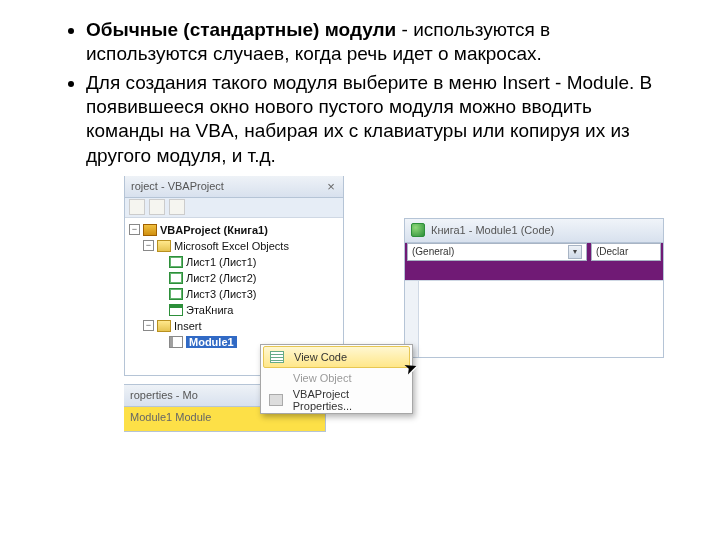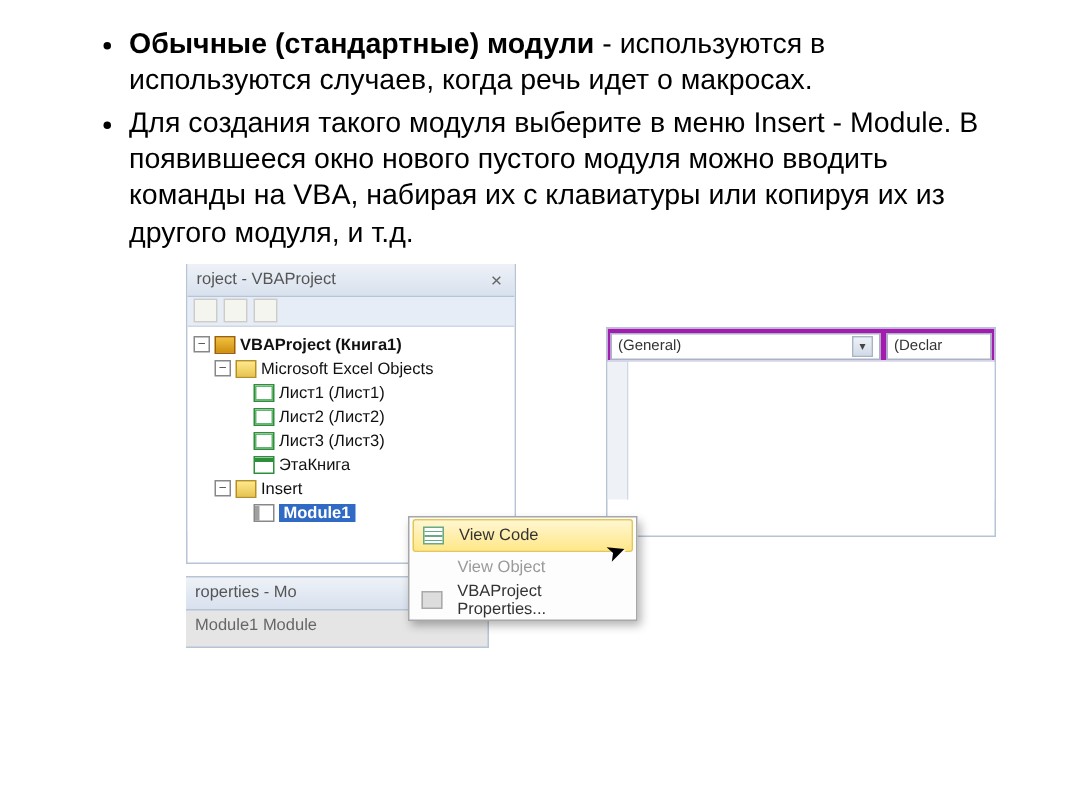--- a/index.html
+++ b/index.html
@@ -98,21 +98,21 @@
     padding: 0 3px;
     font-weight: bold;
   }
   
   .props-win {
     position: absolute;
     left: 0; top: 208px;
     width: 202px; height: 48px;
     border: 1px solid #b5c4d6;
     border-left: none;
-    background: #e5e5e5;
+    background: #fde047;
     overflow: hidden;
   }
   .props-title {
     height: 22px;
     background: linear-gradient(#eef2f7,#d8e1ee);
     border-bottom: 1px solid #b5c4d6;
     display: flex; align-items: center;
     padding-left: 6px; color:#555;
   }
   .props-body { padding: 4px 6px; color:#666; }
@@ -135,24 +135,24 @@
     gap: 6px;
   }
   .app-ic {
     width: 14px; height: 14px;
     display: inline-block;
     background: radial-gradient(circle at 30% 30%, #8fd97a, #2d8f3a);
     border: 1px solid #2d8f3a;
     border-radius: 2px;
   }
   .code-dd {
-    height: 22px;
-    display: flex; align-items: flex-end;
+    height: 38px;
+    display: flex; align-items: flex-start;
     border-bottom: 1px solid #cfd8e4;
-    background: #a21caf;
+    background: #701a75;
   }
   .dd {
     flex: 1;
     height: 18px;
     margin: 0 2px;
     background: #fff;
     border: 1px solid #a8b4c4;
     display: flex; align-items: center; justify-content: space-between;
     padding: 0 4px;
     font-size: 10px;
@@ -171,21 +171,21 @@
   }
   .code-gutter {
     width: 14px;
     background: #eef2f7;
     border-right: 1px solid #cfd8e4;
   }
   .code-text { flex:1; background:#fff; }
   
   .ctx-menu {
     position: absolute;
-    left: 148px; top: 168px;
+    left: 136px; top: 168px;
     width: 153px;
     background: #fdfdfd;
     border: 1px solid #a7a7a7;
     box-shadow: 2px 3px 6px rgba(0,0,0,.3);
     padding: 2px;
   }
   .ctx-item {
     display: flex; align-items: center;
     height: 22px;
     padding-left: 4px;
@@ -295,20 +295,24 @@
   <div class="props-win">
     <div class="props-title">
       <span>roperties - Mo</span>
     </div>
     <div class="props-body">
       <span>Module1  Module</span>
     </div>
   </div>
 
   <div class="code-win">
+    <div class="code-title">
+      <span class="app-ic"></span>
+      <span>Книга1 - Module1 (Code)</span>
+    </div>
     <div class="code-dd">
       <div class="dd">
         <span>(General)</span>
         <span class="arrow">▾</span>
       </div>
       <div class="dd" style="flex:0 0 70px">
         <span>(Declar</span>
       </div>
     </div>
     <div class="code-area">

